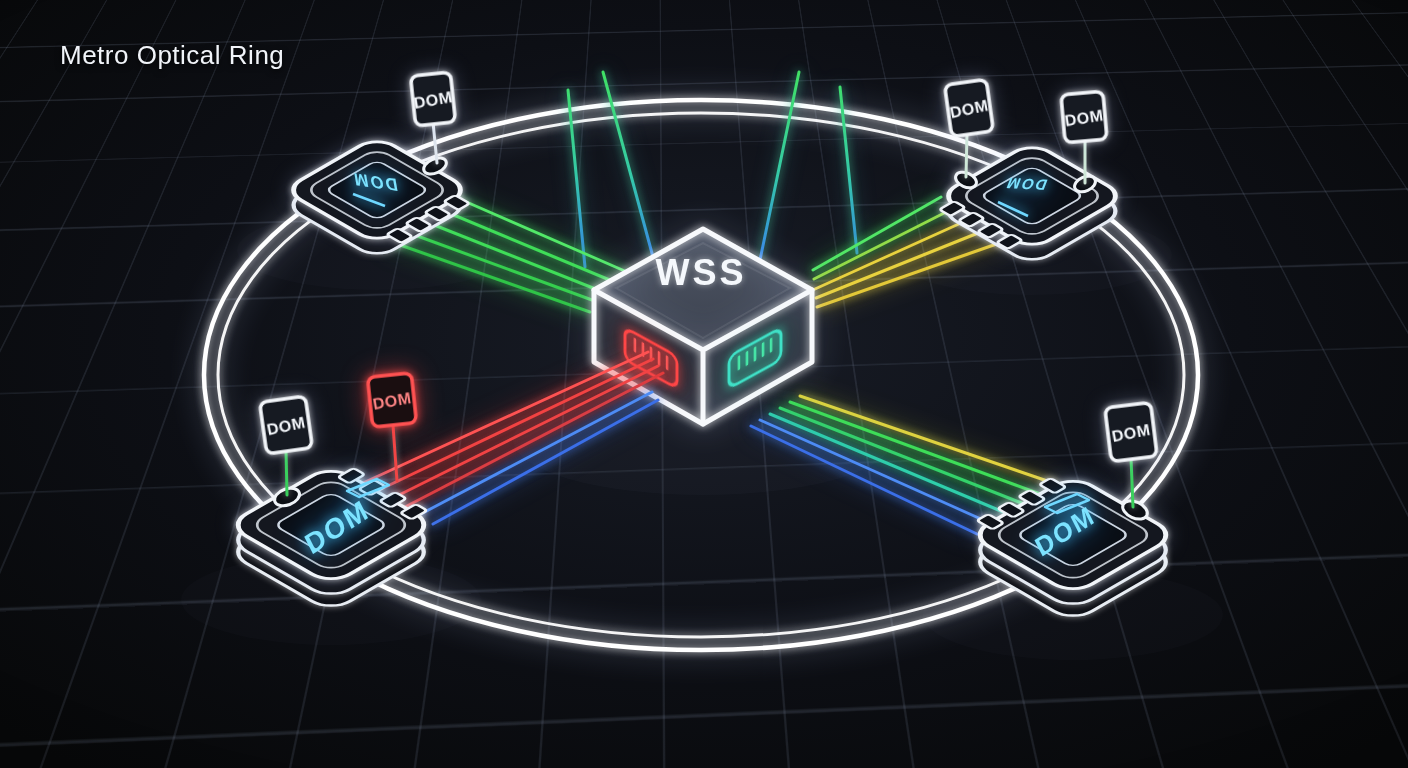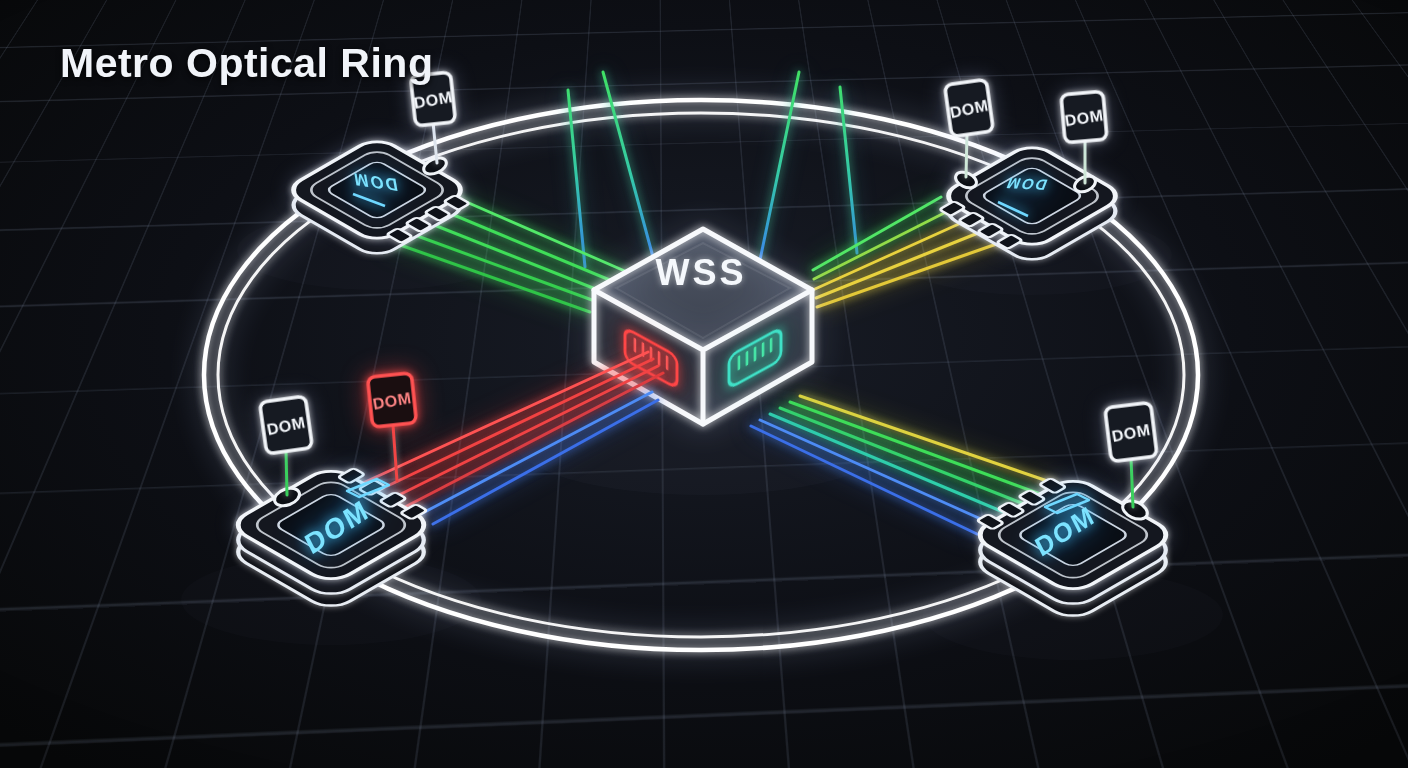--- a/index.html
+++ b/index.html
@@ -8,21 +8,21 @@
   .bg{position:absolute;inset:0;
       background:radial-gradient(ellipse 980px 560px at 50% 44%,#181c26 0%,#0d0f15 55%,#070809 100%);}
   .scene{position:absolute;inset:0;overflow:hidden;perspective:950px;perspective-origin:50% 8%;}
   .grid-plane{position:absolute;left:-45%;top:-90%;width:190%;height:320%;
       transform:rotateX(43deg) rotateZ(-2deg);
       background:
         repeating-linear-gradient(0deg, rgba(150,165,195,0.16) 0px, rgba(150,165,195,0.16) 2px, transparent 2px, transparent 108px),
         repeating-linear-gradient(90deg, rgba(150,165,195,0.13) 0px, rgba(150,165,195,0.13) 2px, transparent 2px, transparent 108px);}
   .vignette{position:absolute;inset:0;pointer-events:none;
       background:radial-gradient(ellipse 135% 115% at 50% 45%, transparent 52%, rgba(0,0,0,0.6) 100%);}
-  .title{position:absolute;left:60px;top:40px;font-size:41px;font-weight:bold;
+  .title{position:absolute;left:60px;top:40px;font-size:26px;font-weight:normal;
       color:#f1f4f9;letter-spacing:0.5px;text-shadow:0 2px 6px rgba(0,0,0,.8);}
   svg{position:absolute;inset:0;}
   
   .glow-white{filter:drop-shadow(0 0 4px rgba(255,255,255,.85)) drop-shadow(0 0 16px rgba(190,210,255,.35));}
   .glow-white2{filter:drop-shadow(0 0 3px rgba(255,255,255,.65)) drop-shadow(0 0 10px rgba(180,200,255,.25));}
   .glow-soft{filter:drop-shadow(0 0 3px rgba(255,255,255,.5));}
   .glow-green{filter:drop-shadow(0 0 4px rgba(70,230,100,.9)) drop-shadow(0 0 12px rgba(70,230,100,.4));}
   .glow-yellow{filter:drop-shadow(0 0 4px rgba(238,216,70,.9)) drop-shadow(0 0 12px rgba(238,216,70,.4));}
   .glow-blue{filter:drop-shadow(0 0 4px rgba(70,130,245,.9)) drop-shadow(0 0 12px rgba(70,130,245,.45));}
   .glow-red{filter:drop-shadow(0 0 4px rgba(248,70,70,.9)) drop-shadow(0 0 12px rgba(248,70,70,.45));}

